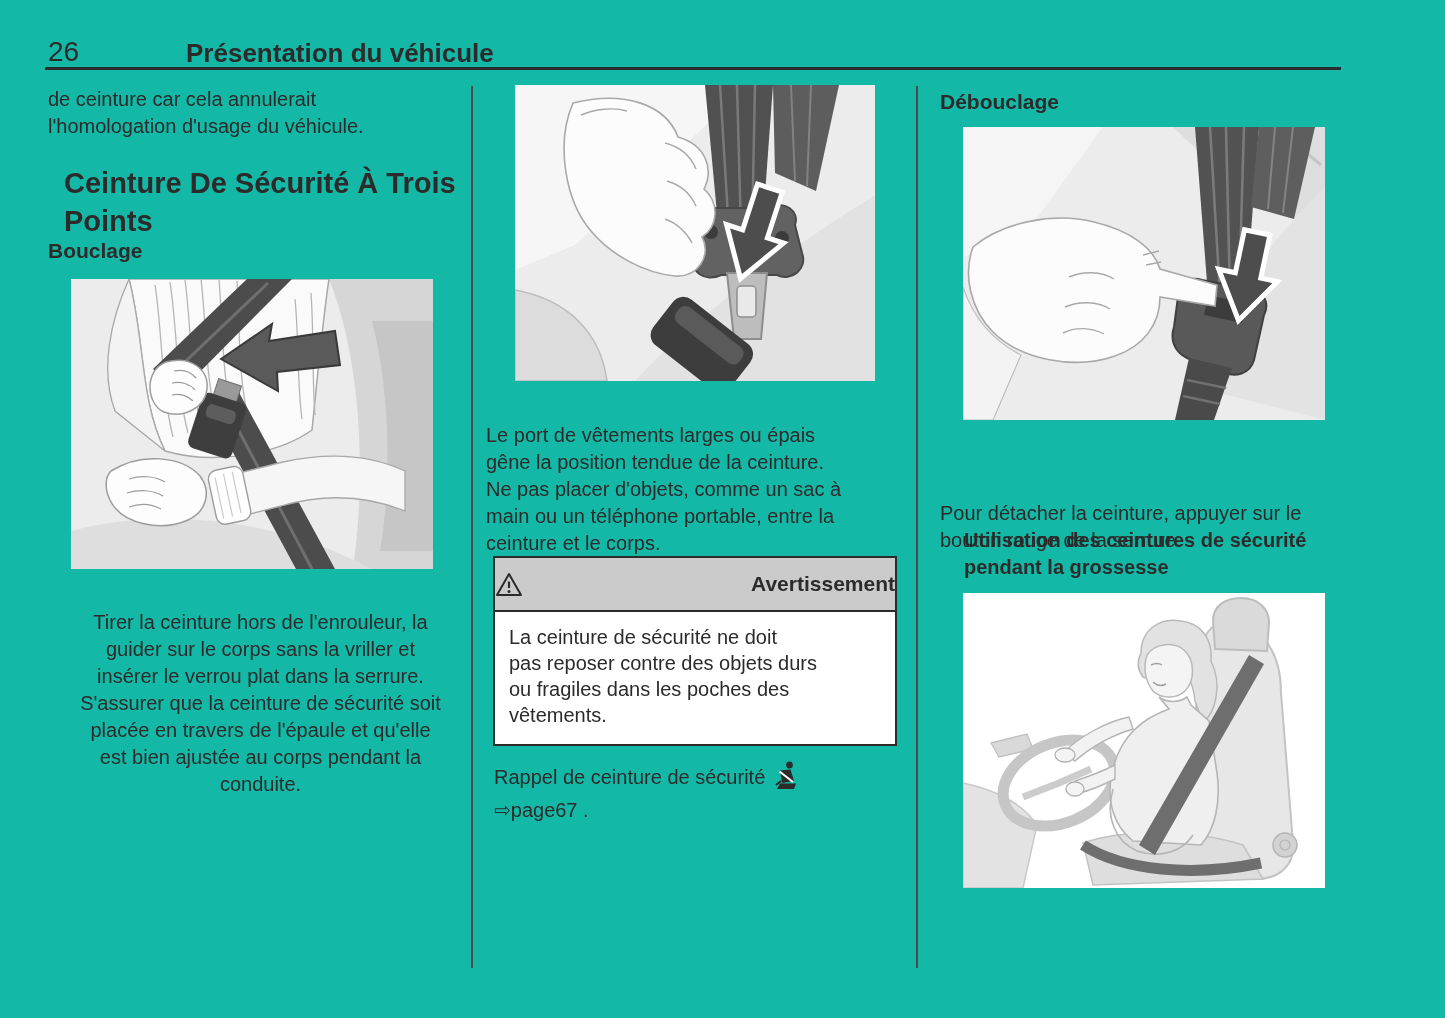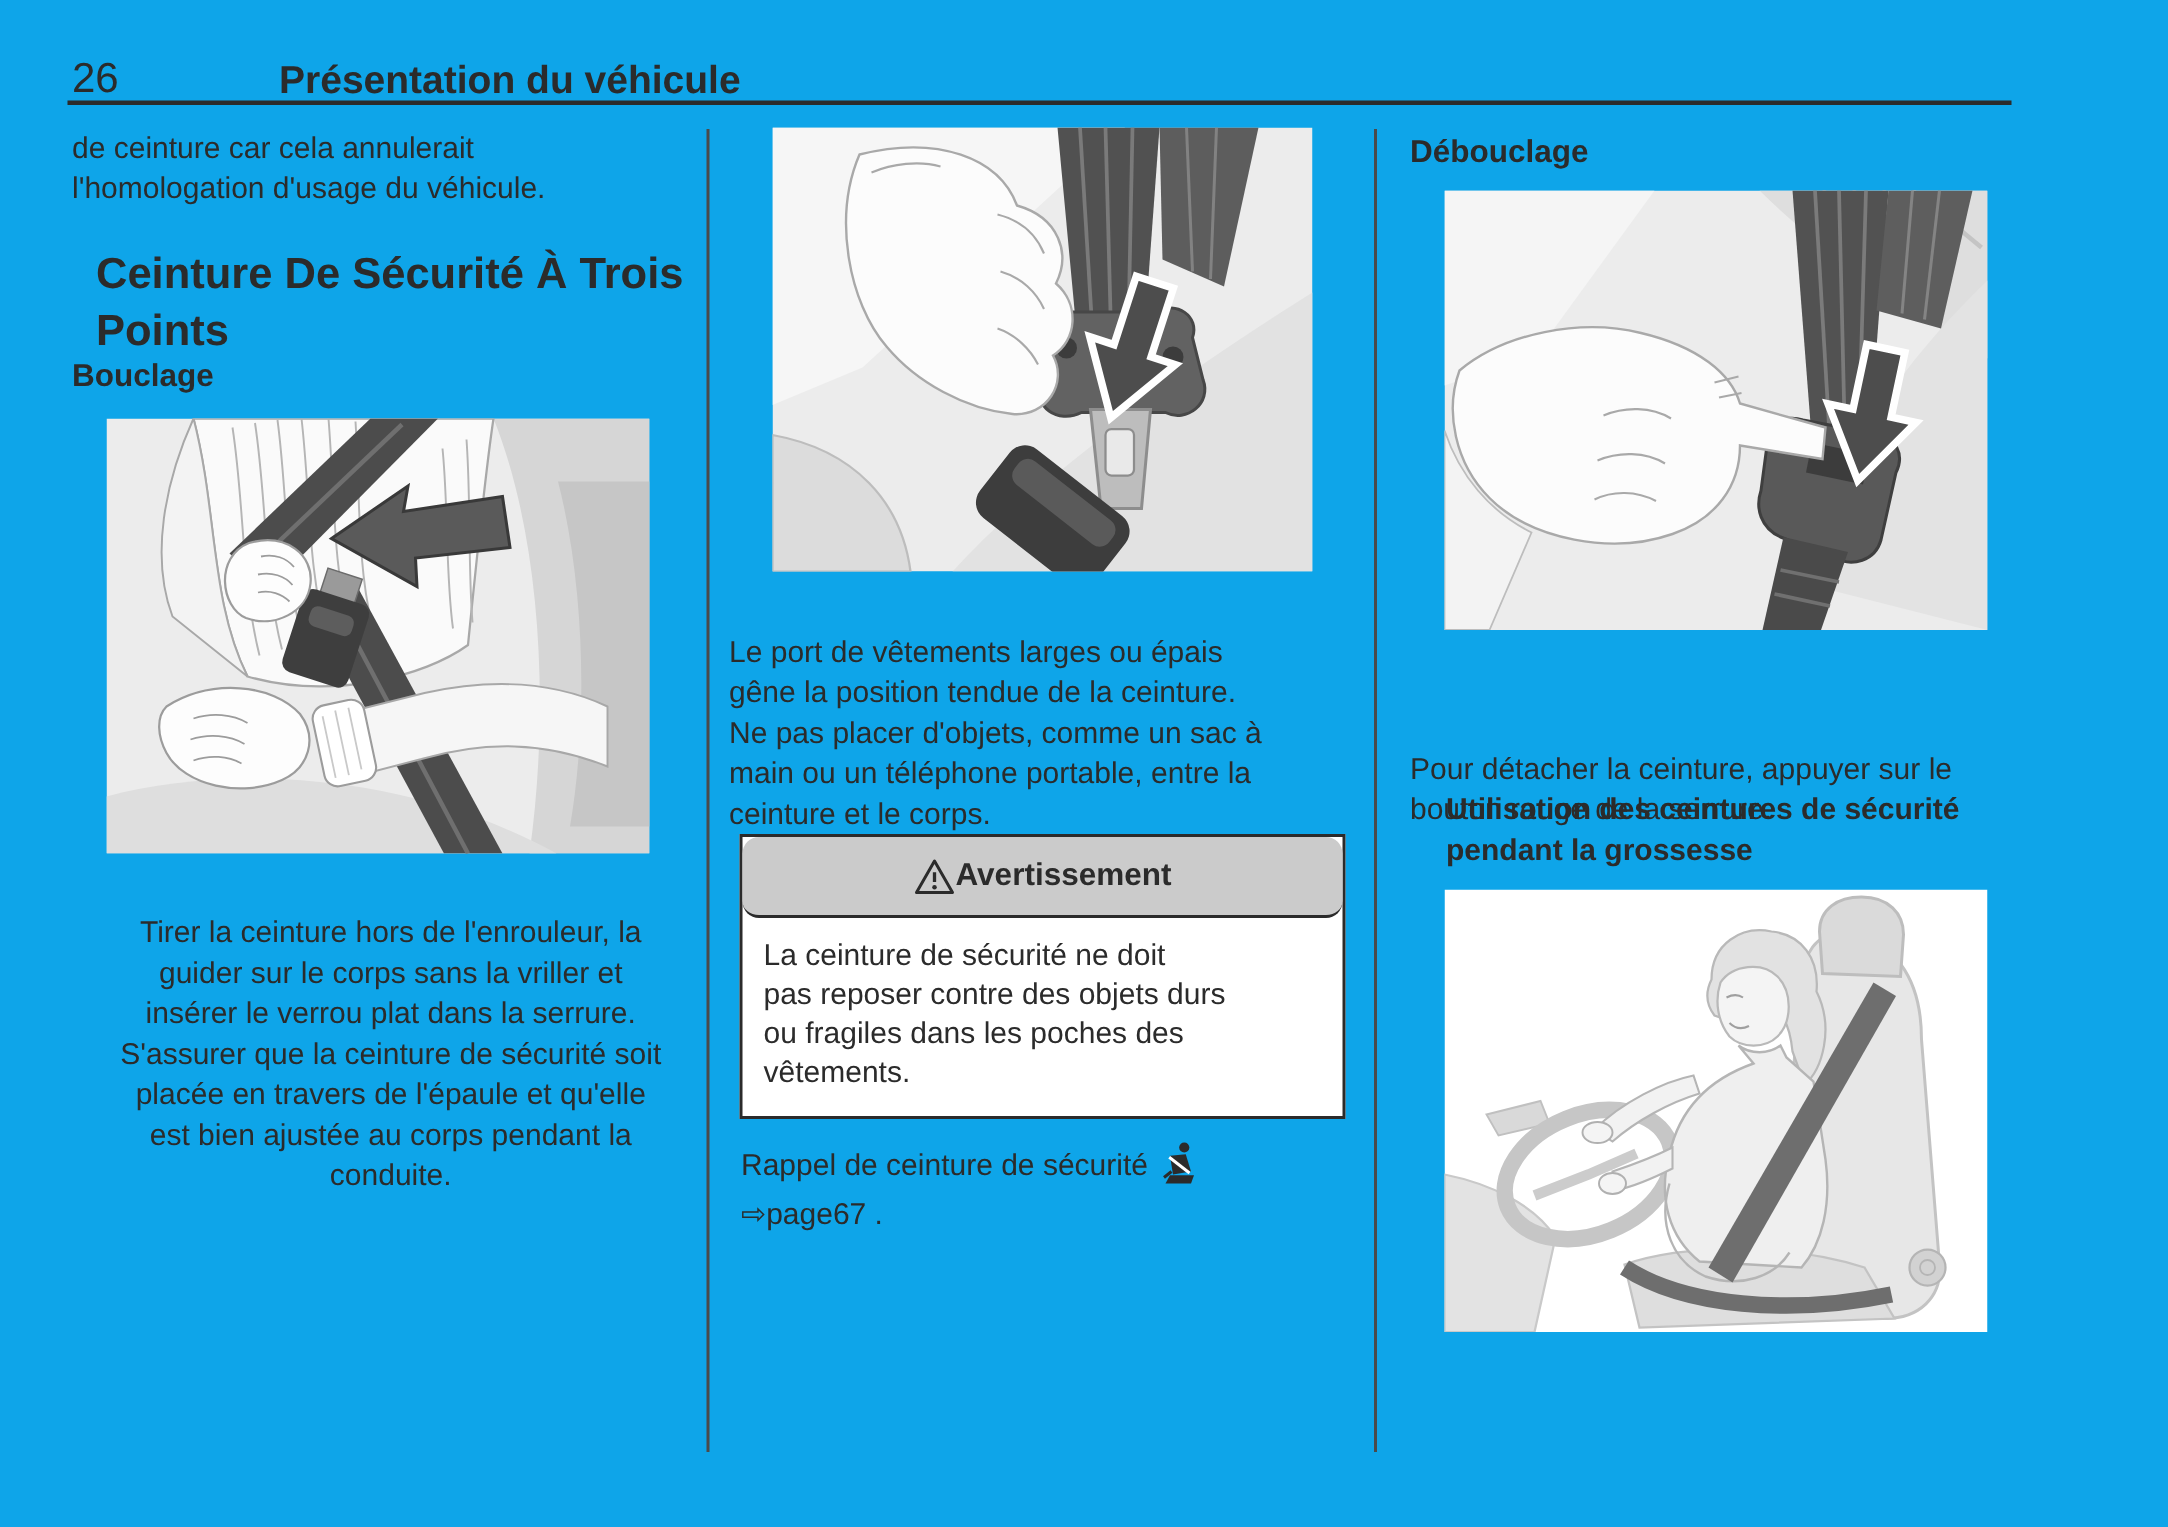--- a/index.html
+++ b/index.html
@@ -1,17 +1,17 @@
 <!DOCTYPE html>
 <html><head>
 <meta charset="utf-8">
 <style>
   html,body{margin:0;padding:0;background:#ffffff;}
   .page{
-    position:relative; width:1445px; height:1018px; background:#0ea5e9;
+    position:relative; width:1445px; height:1018px; background:#14b8a6;
     font-family:"Liberation Sans","DejaVu Sans",sans-serif; color:#2b2b2b;
     overflow:hidden;
   }
   
   .pagenum{position:absolute;left:48px;top:36px;font-size:28px;}
   .doc-title{position:absolute;left:186px;top:38px;font-size:26px;font-weight:700;margin:0;}
   .header-rule{position:absolute;left:45px;top:67px;width:1296px;height:3px;background:#2b2b2b;}
   .divider{position:absolute;top:86px;width:2px;height:882px;background:#4a4a4a;}
   .divider-1{left:471px;}
   .divider-2{left:916px;}
@@ -29,21 +29,21 @@
   .illu{position:absolute;display:block;}
   .illu svg{display:block;width:100%;height:100%;}
   .illu-1{left:71px;top:279px;width:362px;height:290px;}
   .illu-2{left:515px;top:85px;width:360px;height:296px;}
   .illu-3{left:963px;top:127px;width:362px;height:293px;}
   .illu-4{left:963px;top:593px;width:362px;height:295px;}
 
   
   .mid-body{left:486px;top:422px;width:412px;}
   .warning-box{position:absolute;left:493px;top:556px;width:404px;border:2px solid #2b2b2b;background:#ffffff;box-sizing:border-box;}
-  .warning-head{display:flex;align-items:center;justify-content:center;height:52px;background:#cbcbcb;border-bottom:2px solid #2b2b2b;font-size:21px;font-weight:700;border-radius:11px;}
+  .warning-head{display:flex;align-items:center;justify-content:space-between;height:52px;background:#cbcbcb;border-bottom:2px solid #2b2b2b;font-size:21px;font-weight:700;}
   .warning-head svg{width:28px;height:25px;}
   .warning-body{padding:12px 16px 16px 14px;font-size:20px;line-height:26px;white-space:pre-line;}
   .reminder{position:absolute;left:494px;top:761px;width:420px;font-size:20px;line-height:30px;}
   .reminder-line1{display:inline-flex;align-items:flex-end;gap:8px;}
   .reminder-line1 svg{width:25px;height:29px;margin-bottom:2px;}
   .reminder-line2{display:block;margin-top:3px;}
 
   
   .sub-deb{left:940px;top:88px;width:300px;font-size:21px;}
   .right-body{left:940px;top:462px;width:412px;margin-top:38px;}

